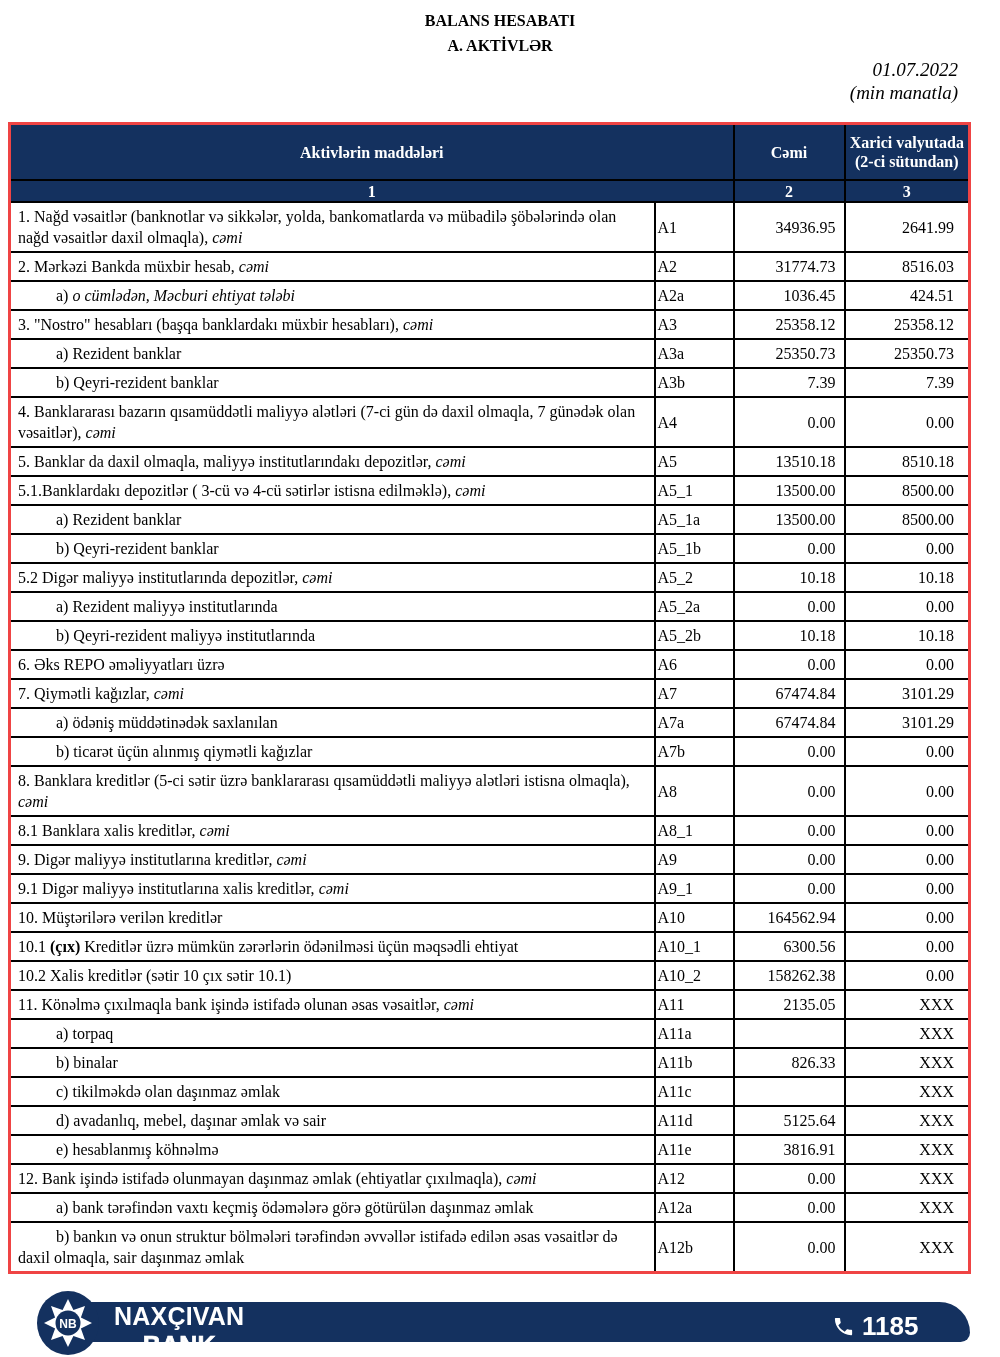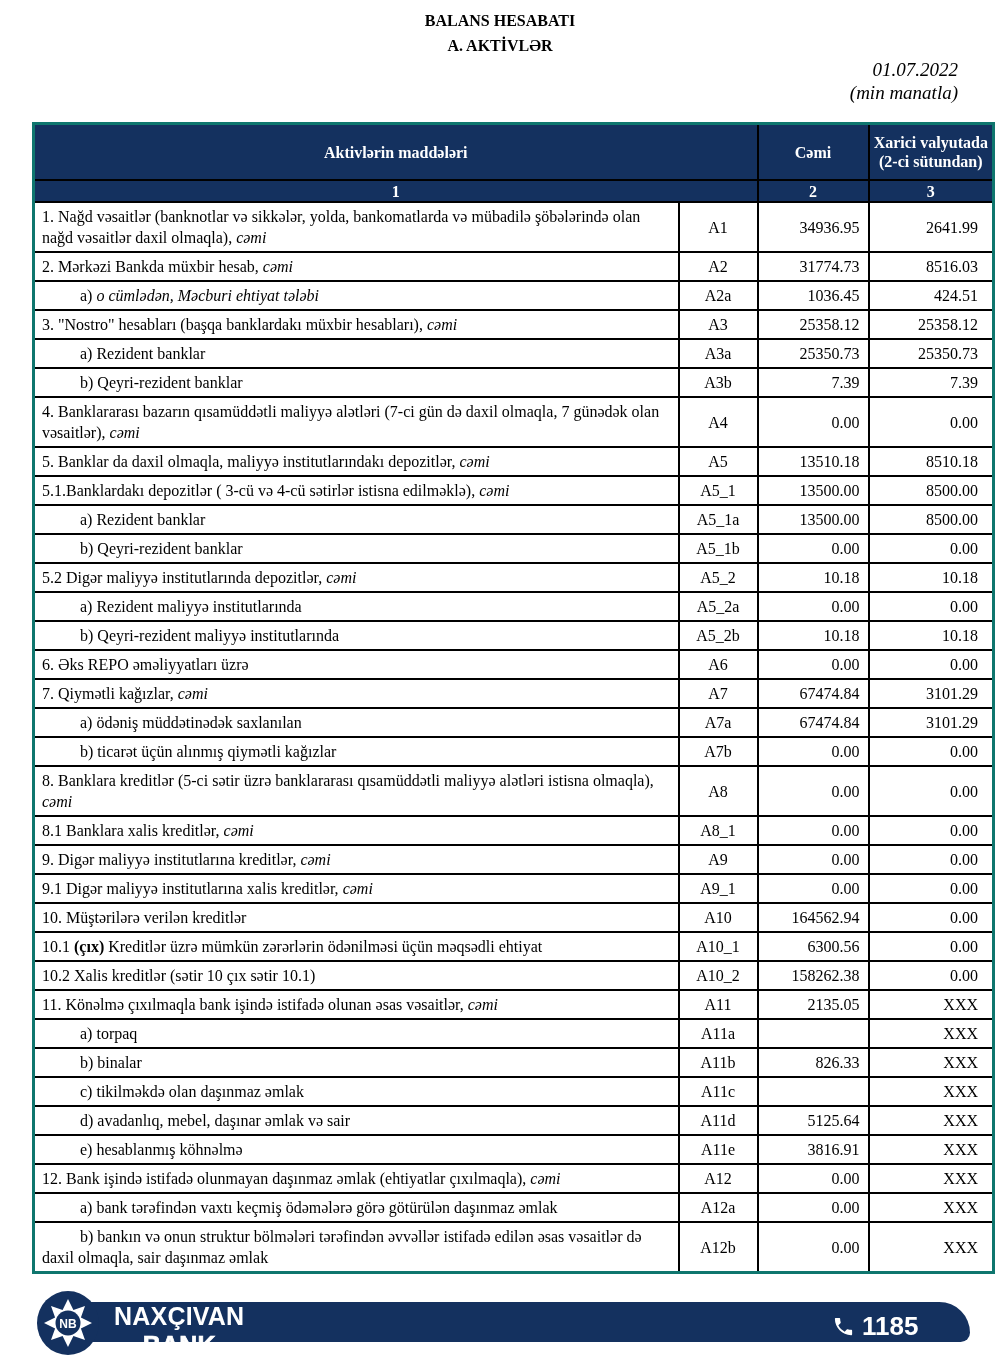--- a/index.html
+++ b/index.html
@@ -18,41 +18,40 @@
   }
   .date-block{
     position:absolute;top:58px;left:0;width:958px;
     text-align:right;font-style:italic;font-size:19px;line-height:23px;
   }
   
   table.assets{
     position:absolute;left:8px;top:122px;
     width:960px;
     border-collapse:collapse;
-    border:3px solid #0f766e;
+    border:3px solid #ef4444;
     table-layout:fixed;
-    margin-left:24px;
   }
   table.assets th, table.assets td{
     border:2px solid #000;
     vertical-align:middle;
   }
   th.navy{
     background:var(--navy);
     color:#fff;font-weight:bold;font-size:16px;
     text-align:center;padding:2px 4px;line-height:19px;
   }
   tr.h-main th{height:50px;}
   tr.h-nums th{height:20px;padding:0 4px;}
   tbody td{font-size:16px;line-height:21px;background:#fff;}
   td.desc{padding:3px 6px 3px 7px;text-align:left;}
   td.desc.indent{text-indent:38px;}
   td.desc .it{font-style:italic;}
   td.desc .bd{font-weight:bold;}
-  td.code{text-align:center;padding:3px 2px;}
+  td.code{text-align:left;padding:3px 2px;}
   td.val{text-align:right;padding:3px 8px 3px 2px;}
   td.valf{text-align:right;padding:3px 14px 3px 16px;}
   
   .footer-bar{
     position:absolute;left:56px;top:1302px;width:914px;height:40px;
     background:var(--navy);
     border-radius:0 46px 14px 0;
   }
   .logo{
     position:absolute;left:36px;top:1290px;width:64px;height:66px;

